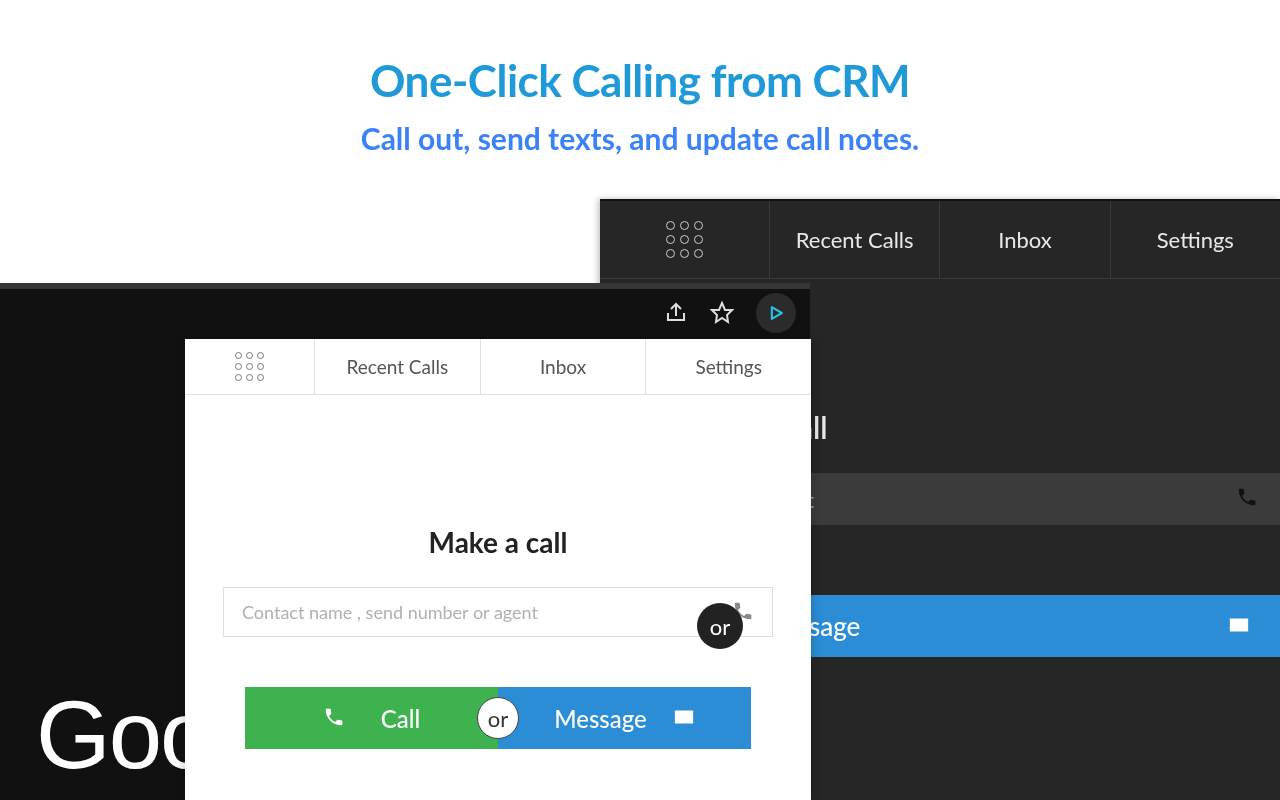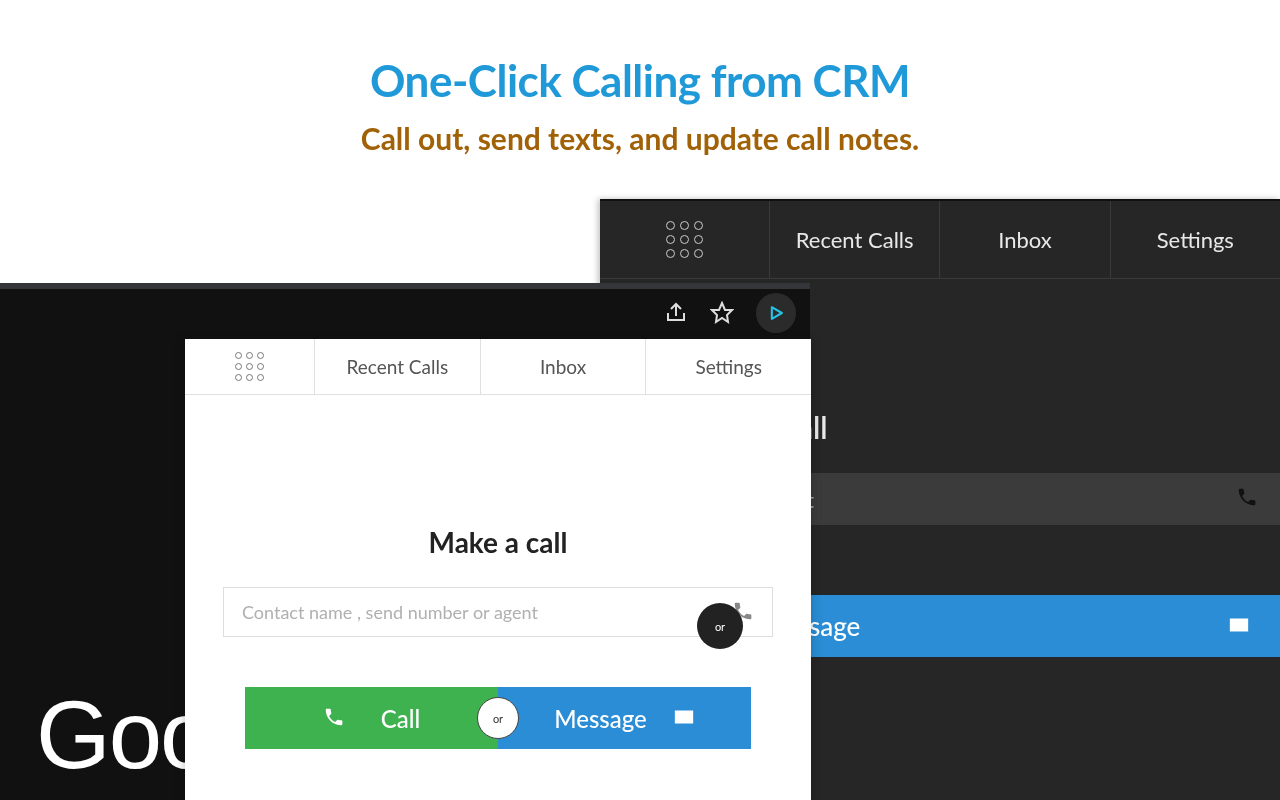--- a/index.html
+++ b/index.html
@@ -16,21 +16,21 @@
     font-size: 44px;
     font-weight: 700;
     color: #2099d8;
     margin-top: 54px;
     letter-spacing: -0.5px;
   }
   .subhead {
     text-align: center;
     font-size: 30px;
     font-weight: 700;
-    color: #a16207;
+    color: #3b82f6;
     margin-top: 14px;
   }
 
   
   .dark-panel {
     position: absolute;
     top: 199px;
     left: 600px;
     right: 0;
     bottom: 0;
@@ -93,21 +93,21 @@
     display: flex; align-items: center; justify-content: center;
     font-size: 26px; font-weight: 500;
   }
   .dark-actions .or-wrap { width: 0; position: relative; }
   .or-badge {
     position: absolute;
     width: 46px; height: 46px;
     border-radius: 50%;
     background: #222;
     color: #fff;
-    font-size: 11px;
+    font-size: 22px;
     display: flex; align-items: center; justify-content: center;
     top: 50%; left: 0; transform: translate(-50%, -50%);
     z-index: 2;
   }
   .dark-actions .btn-msg {
     flex: 1;
     background: #2a8dd6;
     color: #fff;
     display: flex; align-items: center; justify-content: flex-start;
     padding-left: 40px;

